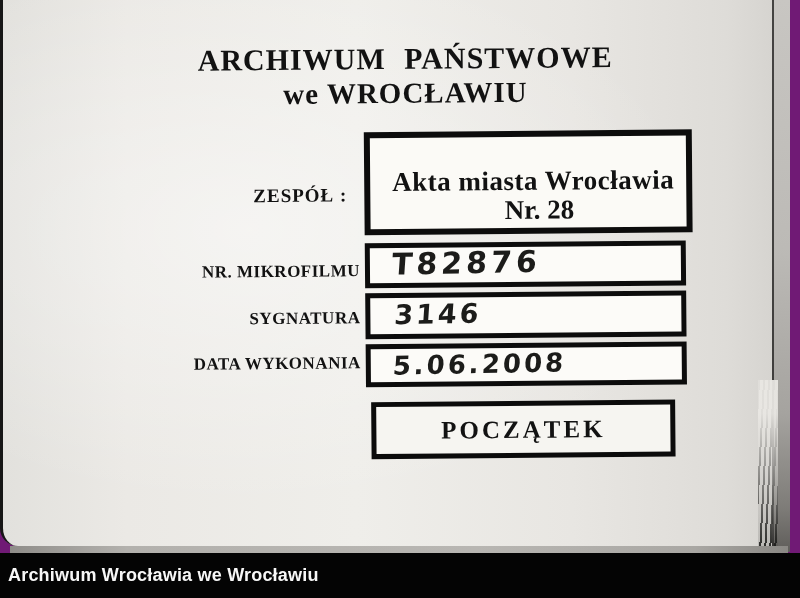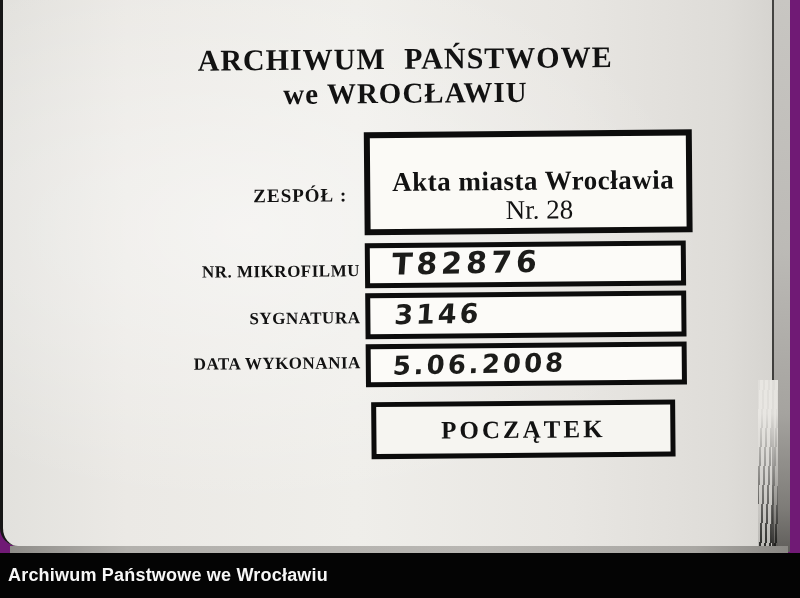--- a/index.html
+++ b/index.html
@@ -29,21 +29,21 @@
     position:absolute;left:140px;top:184px;width:205px;text-align:right;
     font-weight:bold;font-size:19px;letter-spacing:1px;
   }
   .zespol-box{
     position:absolute;left:362px;top:132px;width:306px;height:87px;
     border:6px solid #0c0c0c;background:#fbfaf6;
     display:flex;flex-direction:column;justify-content:flex-end;align-items:center;
     padding-left:10px;padding-bottom:4px;
   }
   .zespol-line1{font-weight:bold;font-size:27px;letter-spacing:0.5px;line-height:1.05;}
-  .zespol-line2{font-weight:normal;font-size:27px;line-height:1.05;margin-left:12px;}
+  .zespol-line2{font-weight:bold;font-size:27px;line-height:1.05;margin-left:12px;}
 
   .field-label{
     position:absolute;left:96px;width:261px;text-align:right;
     font-weight:bold;font-size:17px;letter-spacing:0.5px;
   }
   .label-1{top:261px;} .label-2{top:308px;} .label-3{top:353px;}
 
   .field-box{
     position:absolute;left:362px;width:311px;
     border:5px solid #0c0c0c;background:#fcfbf8;
@@ -136,16 +136,16 @@
       </div>
 
     </div>
   </div>
 
   <div class="page-edge"></div>
   <div class="edge-streaks"></div>
   <div class="table-strip"></div>
 
   <div class="caption-bar">
-    <span class="caption-text">Archiwum Państwowe we Wrocławiu</span>
+    <span class="caption-text">Archiwum Wrocławia we Wrocławiu</span>
   </div>
 
 </div>
 
 </body></html>

